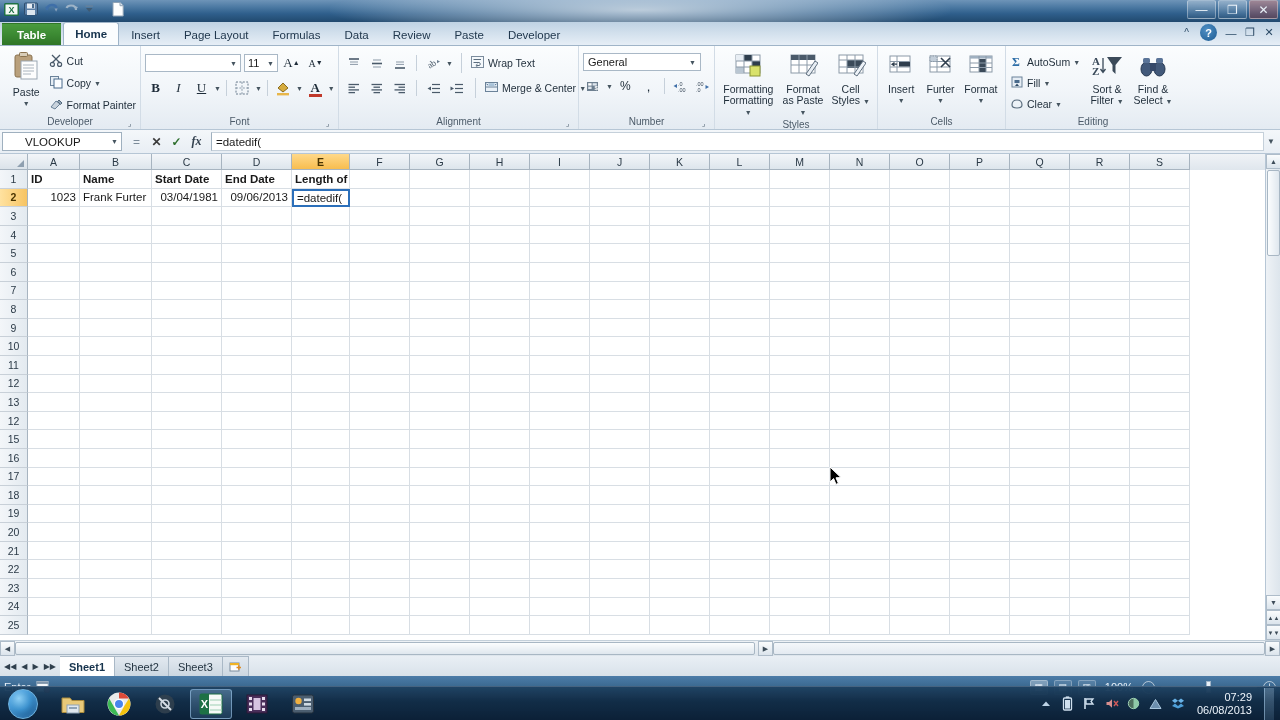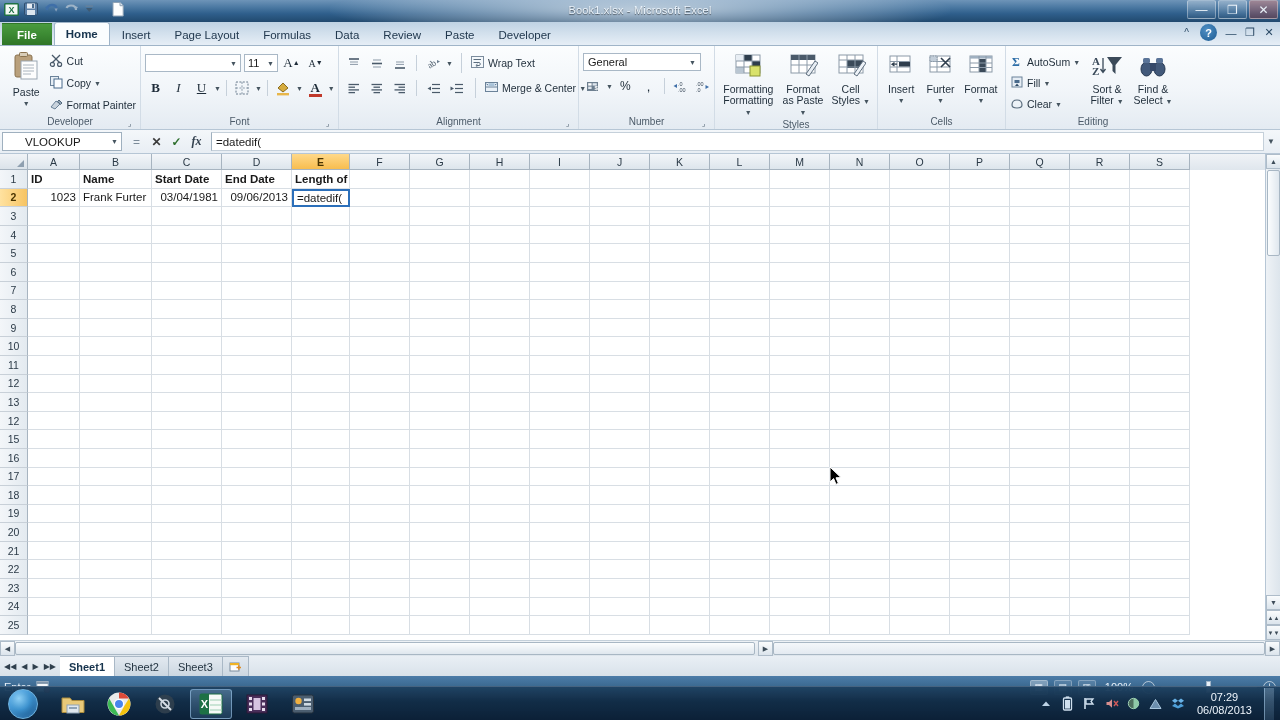--- a/index.html
+++ b/index.html
@@ -267,21 +267,21 @@
   .tbitem {
     width: 42px; height: 30px; display: flex; align-items: center; justify-content: center;
     border-radius: 3px;
   }
   .tbitem.active {
     background: linear-gradient(to bottom, rgba(160,205,240,0.32), rgba(90,150,200,0.22));
     border: 1px solid rgba(170,210,245,0.55);
   }
   .tray { margin-left: auto; display: flex; align-items: center; gap: 8px; padding-right: 6px; }
   .trayicon { width: 14px; height: 14px; display: flex; align-items: center; justify-content: center; }
-  .clock { text-align: center; color: #eef5fc; font-size: 11px; line-height: 13px; padding: 0 4px; }
+  .clock { text-align: right; color: #eef5fc; font-size: 11px; line-height: 13px; padding: 0 4px; }
   .showdesk { width: 10px; height: 32px; background: linear-gradient(to bottom, rgba(190,220,245,0.28), rgba(120,170,210,0.18)); border-left: 1px solid rgba(180,215,245,0.5); }
 
   
   #cursor { position: absolute; left: 829px; top: 466px; width: 14px; height: 20px; pointer-events: none; z-index: 99; }
 </style>
 </head>
 <body>
 
 <div id="excel-window">
 
@@ -324,31 +324,30 @@
         </svg>
       </span>
       <span class="qicon" style="margin-left:8px">
         <svg width="14" height="17" viewBox="0 0 14 17">
           <path d="M2 1.5 h7 l3.2 3.2 v10.3 h-10.2 z" fill="#fdfefe" stroke="#8fa3b6"></path>
           <path d="M9 1.5 v3.2 h3.2" fill="#dde6ee" stroke="#8fa3b6"></path>
         </svg>
       </span>
     </div>
 
-    <div class="win-title">Book1.xlsx - Microsoft Excel</div>
 
     <div class="winbtns">
       <div class="winbtn">—</div>
       <div class="winbtn">❐</div>
       <div class="winbtn close">✕</div>
     </div>
   </div>
 
   <div class="tabstrip">
-    <div class="tab file">File</div>
+    <div class="tab file">Table</div>
     <div class="tab active">Home</div>
     <div class="tab">Insert</div>
     <div class="tab">Page Layout</div>
     <div class="tab">Formulas</div>
     <div class="tab">Data</div>
     <div class="tab">Review</div>
     <div class="tab">Paste</div>
     <div class="tab">Developer</div>
 
     <div class="ribbon-right">

